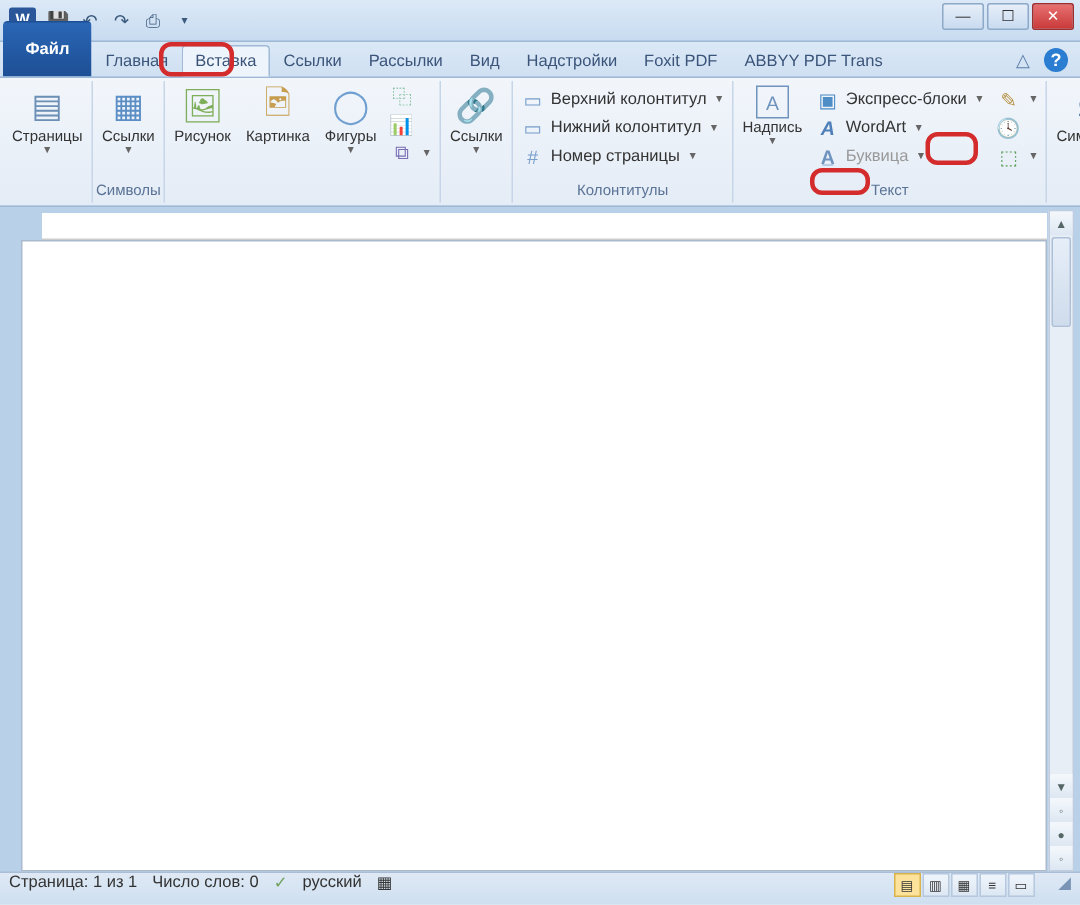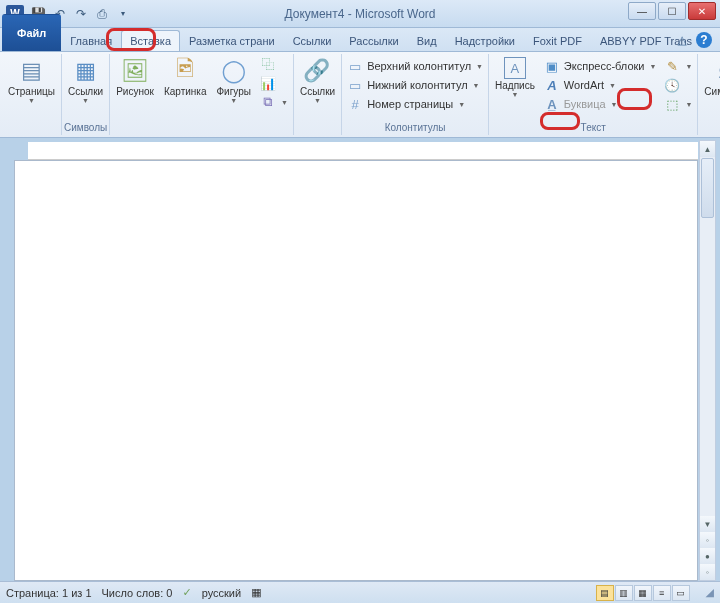--- a/index.html
+++ b/index.html
@@ -46,21 +46,21 @@
 
 
 .docarea{position:absolute;top:160px;left:14px;right:22px;bottom:22px;background:#fff;border:1px solid #aab9cc}
 
 
 .vscroll{position:absolute;right:4px;top:140px;bottom:22px;width:17px;background:#e8eef6;border:1px solid #c0cde0;display:flex;flex-direction:column;align-items:center}
 .vscroll .arr{height:16px;width:100%;display:flex;align-items:center;justify-content:center;font-size:8px;color:#566;background:linear-gradient(#f4f8fc,#dde7f2);cursor:pointer}
 .vscroll .thumb{width:13px;height:60px;background:linear-gradient(#e6eef8,#cfdcec);border:1px solid #adc0d8;border-radius:2px;margin-top:1px;cursor:pointer}
 
 
-.status{position:absolute;left:0;right:0;bottom:0;height:22px;background:linear-gradient(#dfe9f5,#cedff0);border-top:1px solid #a9bdd6;display:flex;align-items:center;padding:0 6px;font-size:10px;color:#3c5578;gap:10px}
+.status{position:absolute;left:0;right:0;bottom:0;height:22px;background:linear-gradient(#dfe9f5,#cedff0);border-top:1px solid #a9bdd6;display:flex;align-items:flex-start;padding:0 6px;font-size:10px;color:#3c5578;gap:10px}
 .status .sp{flex:1}
 .status .viewbtns{display:flex;gap:1px}
 .status .vb{width:18px;height:16px;background:linear-gradient(#f0f5fb,#dce7f3);border:1px solid #b6c8dd;display:flex;align-items:center;justify-content:center;font-size:9px;cursor:pointer}
 .status .vb.on{background:#fce29a;border-color:#d8b24a}
 .status .zoom{display:flex;align-items:center;gap:4px}
 .status .zslider{width:90px;height:4px;background:#c7d6e8;border-radius:2px;position:relative}
 .status .zslider .zh{position:absolute;left:44px;top:-4px;width:6px;height:12px;background:#eef4fb;border:1px solid #90a9c6;border-radius:2px}
 .status .zbtn{width:14px;height:14px;border:1px solid #b6c8dd;background:#eef4fb;border-radius:7px;display:flex;align-items:center;justify-content:center;cursor:pointer;font-size:10px}
 
 
@@ -84,33 +84,31 @@
 
 <div class="titlebar">
   <div class="appicon">W</div>
   <div class="qat">
     <div class="qbtn">💾</div>
     <div class="qbtn">↶</div>
     <div class="qbtn">↷</div>
     <div class="qbtn">⎙</div>
     <div class="qbtn" style="font-size:8px">▾</div>
   </div>
-  <div class="titlecenter">Документ4 - Microsoft Word</div>
   <div class="wincontrols">
     <div class="wbtn">—</div>
     <div class="wbtn">☐</div>
     <div class="wbtn close">✕</div>
   </div>
 </div>
 
 <div class="tabs">
   <div class="tab file">Файл</div>
   <div class="tab">Главная</div>
   <div class="tab active">Вставка</div>
-  <div class="tab">Разметка страни</div>
   <div class="tab">Ссылки</div>
   <div class="tab">Рассылки</div>
   <div class="tab">Вид</div>
   <div class="tab">Надстройки</div>
   <div class="tab">Foxit PDF</div>
   <div class="tab">ABBYY PDF Trans</div>
   <div class="helpicons">
     <span style="color:#5a7fa8">△</span>
     <span class="help">?</span>
   </div>

